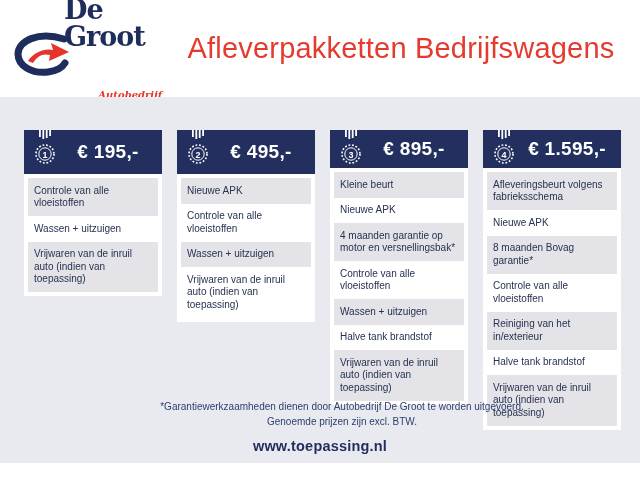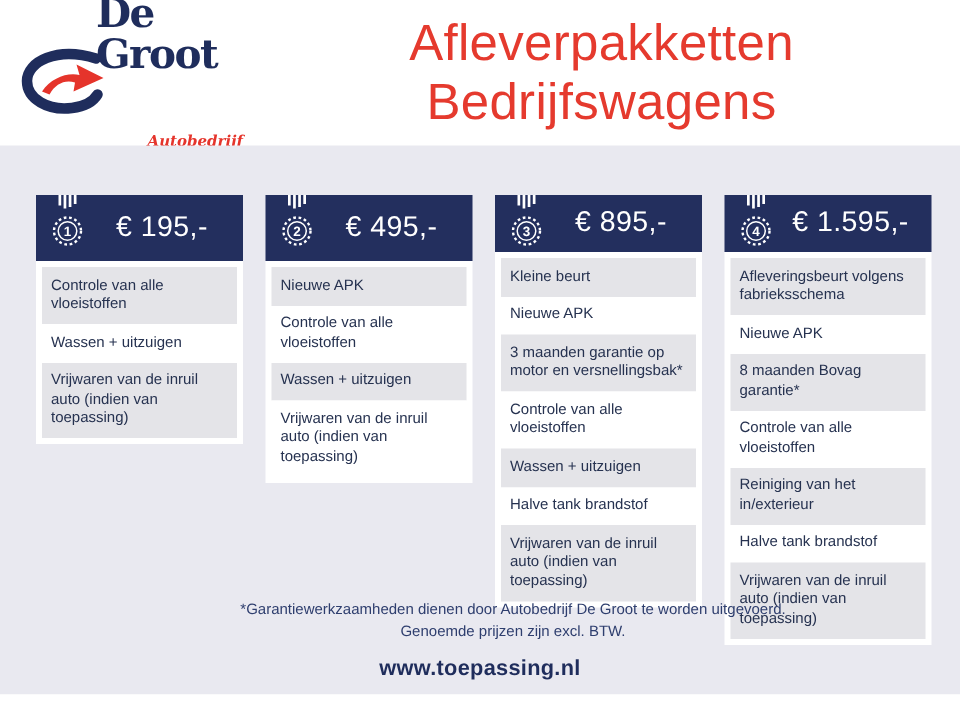--- a/index.html
+++ b/index.html
@@ -27,21 +27,21 @@
     font-weight: bold;
     font-size: 27px; color: #1f2d5c; line-height: 1;
     letter-spacing: -1px;
   }
   .brand-sub {
     font-family: "DejaVu Serif", serif;
     font-style: italic; font-weight: bold;
     font-size: 10px; color: #e5342b; text-align: right; line-height: 1.2; margin-top: 39px;
   }
   .title-wrap { flex: 1 1 auto; text-align: center; }
-  .page-title { font-size: 34px; color: #e53a2e; letter-spacing: 0.2px; }
+  .page-title { font-size: 29px; color: #e53a2e; letter-spacing: 0.2px; }
 
   
   .content {
     height: 366px; background: #e9e9f0;
     box-sizing: border-box;
     display: flex; flex-direction: column;
   }
   .columns {
     display: flex; gap: 15px;
     padding: 33px 19px 0 24px;
@@ -49,21 +49,21 @@
   }
   .pkg-col { width: 138px; flex: 0 0 auto; display: flex; flex-direction: column; }
   .pkg-header {
     background: #232f5e; height: 44px;
     display: flex; align-items: center;
     padding-left: 8px; box-sizing: border-box;
   }
   .medal { align-self: flex-start; flex: 0 0 auto; }
   .pkg-price {
     flex: 1 1 auto; text-align: center;
-    color: #ffffff; font-weight: normal; font-size: 19px;
+    color: #ffffff; font-weight: bold; font-size: 19px;
     letter-spacing: 0.3px; padding-right: 4px;
   }
   .pkg-body {
     background: #ffffff; padding: 4px;
     display: flex; flex-direction: column;
   }
   .pkg-item {
     font-size: 10px; line-height: 1.25; color: #263250;
     padding: 6.5px 6px; background: #ffffff;
   }
@@ -161,21 +161,21 @@
             </g>
             <circle cx="13" cy="24" r="9" fill="none" stroke="#ffffff" stroke-width="1.6" stroke-dasharray="1.8 1.8"></circle>
             <circle cx="13" cy="24" r="6.2" fill="none" stroke="#ffffff" stroke-width="1"></circle>
             <text x="13" y="27.5" text-anchor="middle" font-size="9" font-weight="bold" fill="#ffffff">3</text>
           </svg>
           <span class="pkg-price">€ 895,-</span>
         </div>
         <div class="pkg-body">
             <div class="pkg-item alt">Kleine beurt</div>
             <div class="pkg-item">Nieuwe APK</div>
-            <div class="pkg-item alt">3 maanden garantie op motor en versnellingsbak*</div>
+            <div class="pkg-item alt">4 maanden garantie op motor en versnellingsbak*</div>
             <div class="pkg-item">Controle van alle vloeistoffen</div>
             <div class="pkg-item alt">Wassen + uitzuigen</div>
             <div class="pkg-item">Halve tank brandstof</div>
             <div class="pkg-item alt">Vrijwaren van de inruil auto (indien van toepassing)</div>
           </div>
       </div>
 
       <div class="pkg-col">
         <div class="pkg-header">
           <svg class="medal" width="26" height="38" viewBox="0 0 26 38">

